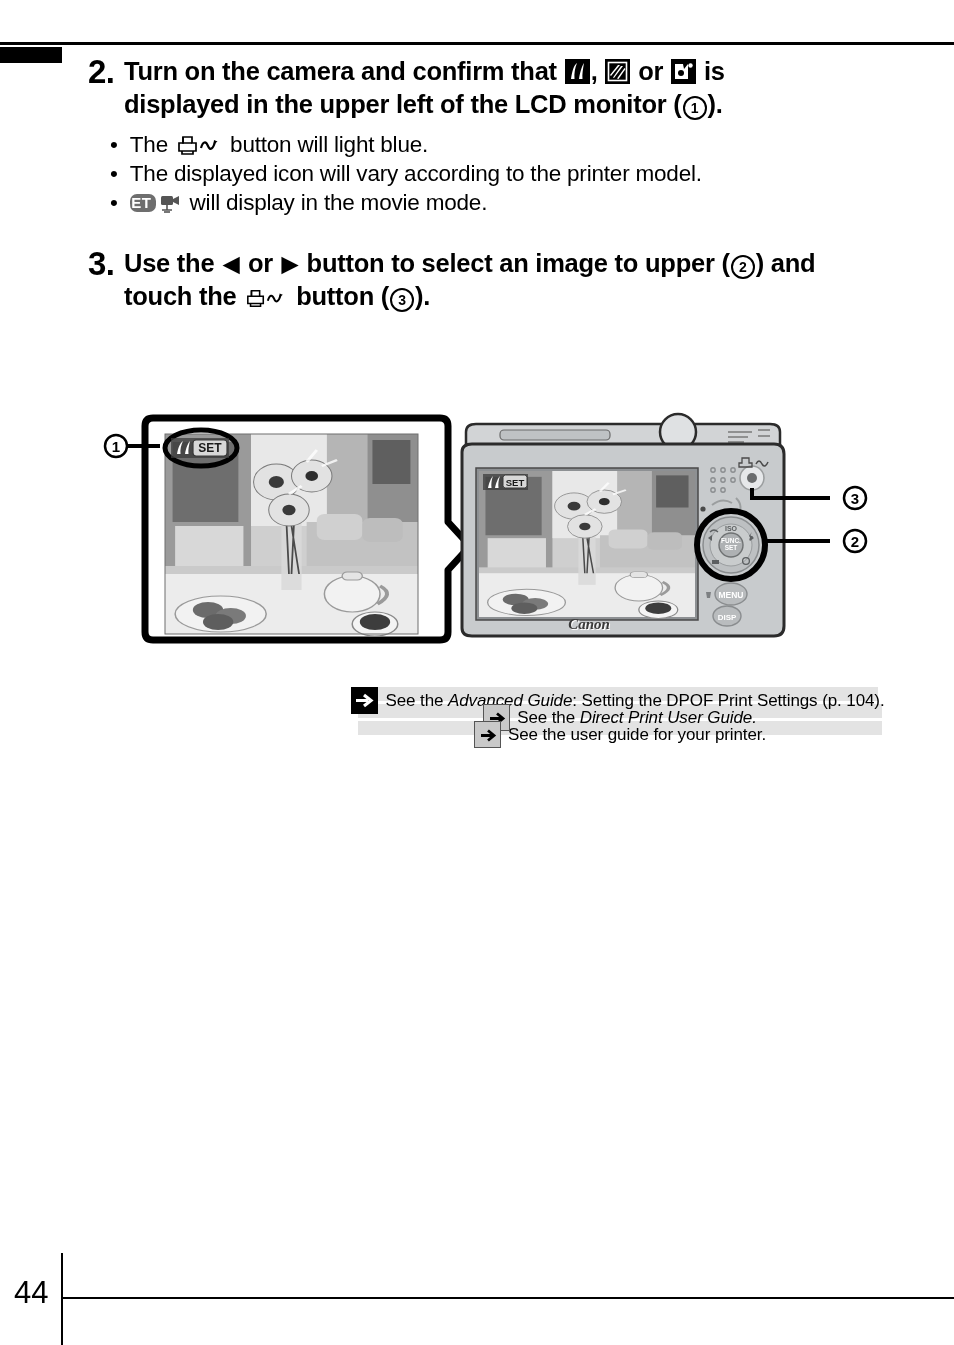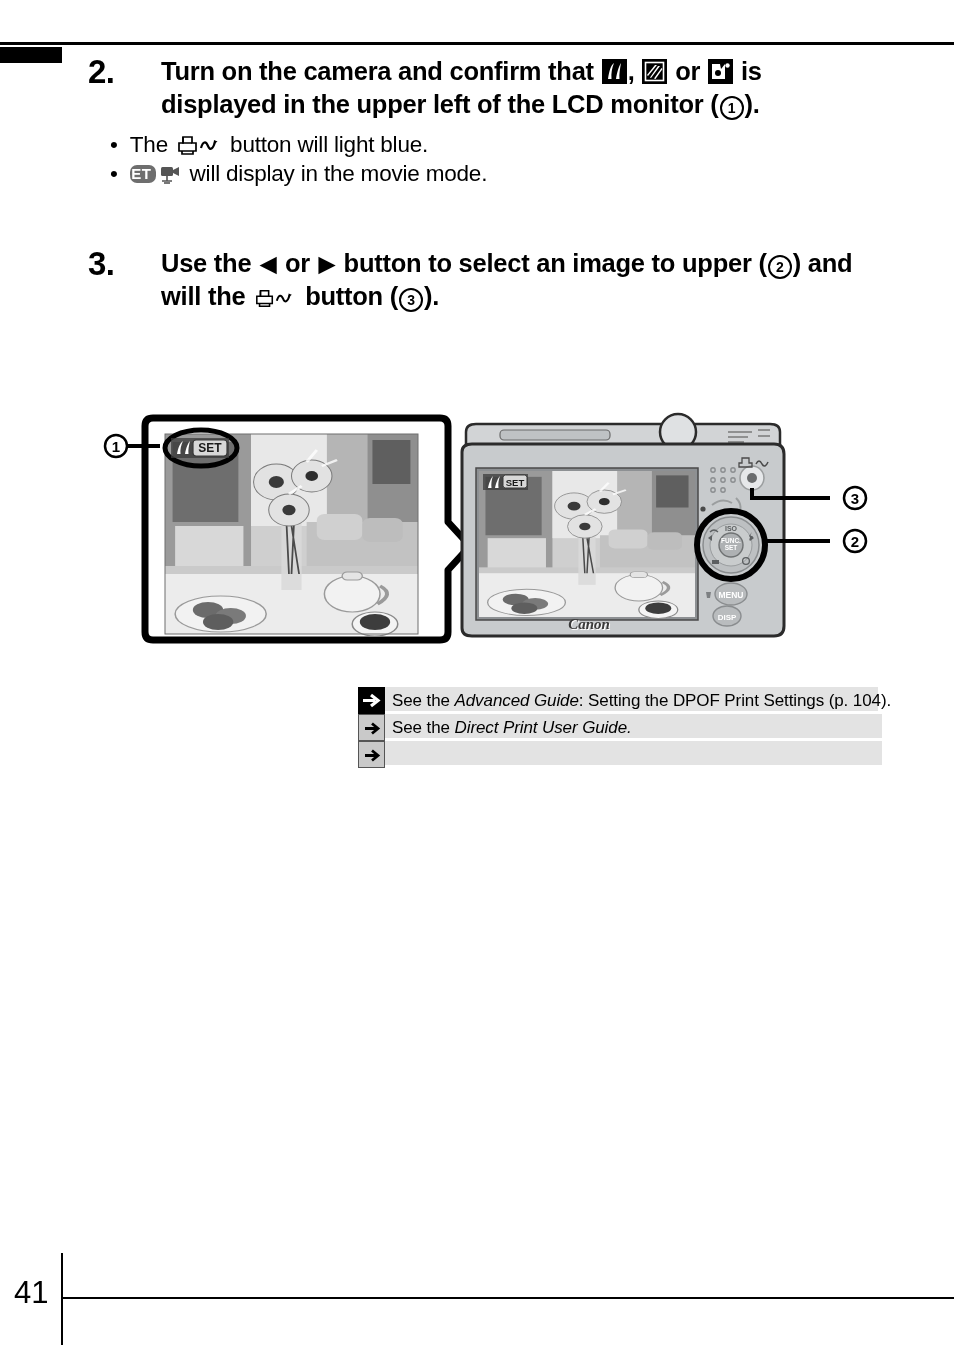--- a/index.html
+++ b/index.html
@@ -64,21 +64,20 @@
     letter-spacing: -0.5px;
   }
   .step-body {
     margin-left: 36px;
   }
   .step-head {
     font-size: 25.5px;
     font-weight: bold;
     line-height: 33px;
     letter-spacing: -0.25px;
-    margin-left: 37px;
   }
   .bullets {
     margin-top: 9px;
   }
   .bullet {
     font-size: 22.5px;
     line-height: 29px;
     letter-spacing: -0.2px;
     white-space: nowrap;
     text-indent: -14px;
@@ -148,22 +147,23 @@
   
   .reftable {
     position: absolute;
     left: 358px; top: 687px;
     width: 524px;
   }
   .refrow {
     display: flex;
     align-items: stretch;
     background: #e3e3e3;
-    height: 24px;
+    height: 14px;
     margin-bottom: 3px;
+    justify-content: center;
   }
   .refrow.r1 { width: 520px; }
   .refrow.r2 { width: 524px; }
   .refrow.r3 { width: 524px; }
   .refbox {
     width: 27px; height: 27px;
     flex: none;
     position: relative;
   }
   .refbox.dark { background: #000; }
@@ -178,21 +178,21 @@
   }
   .ital { font-style: italic; }
 </style>
 </head>
 <body>
 
 <div class="top-rule"></div>
 <div class="corner-tab"></div>
 <div class="page-vrule"></div>
 <div class="page-hrule"></div>
-<div class="page-number">41</div>
+<div class="page-number">44</div>
 
 <div class="step" style="top:55px;">
   <div class="step-num">2.</div>
   <div class="step-body">
     <div class="step-head">
       <span>Turn on the camera and confirm that</span>
       <span class="modeicon ico">
         <svg width="25" height="25" viewBox="0 0 25 25">
           <path d="M6 20 C7 12 9 6 12 4 C10 9 9 14 9.5 20 Z" fill="#fff"></path>
           <path d="M14 20 C15 13 17 7 19 4 C18 10 17 15 17.5 20 Z" fill="#fff"></path>
@@ -222,20 +222,21 @@
     <div class="bullets">
       <div class="bullet"><span>The</span>
         <svg class="printbtn ico" viewBox="0 0 46 22">
           <path d="M7 3 L16 3 L16 9 L20 9 L20 17 L3 17 L3 9 L7 9 Z" fill="none" stroke="#000" stroke-width="1.7"></path>
           <path d="M7 3 L7 9 L16 9" fill="none" stroke="#000" stroke-width="1.7"></path>
           <path d="M6 17 L6 20 L17 20 L17 17" fill="none" stroke="#000" stroke-width="1.7"></path>
           <path d="M25 14 C27 7 30 7 32 12 C34 17 37 15 39 8" fill="none" stroke="#000" stroke-width="2.2"></path>
           <path d="M38 6 L41.5 7.5 L37.5 10.5 Z" fill="#000"></path>
         </svg>
         <span>button will light blue.</span></div>
+      <div class="bullet">The displayed icon will vary according to the printer model.</div>
       <div class="bullet"><span class="setpill">SET</span><svg class="movieico ico" viewBox="0 0 24 22">
           <rect x="2" y="4" width="12" height="9" rx="1.5" fill="#555"></rect>
           <path d="M14 7 L20 4 L20 13 L14 10 Z" fill="#555"></path>
           <path d="M8 13 L8 18 M3 18 L13 18" stroke="#555" stroke-width="1.6" fill="none"></path>
           <path d="M5 20 L11 20" stroke="#555" stroke-width="1.6"></path>
         </svg>
         <span>will display in the movie mode.</span></div>
     </div>
   </div>
 </div>
@@ -243,21 +244,21 @@
 <div class="step" style="top:247px;">
   <div class="step-num">3.</div>
   <div class="step-body">
     <div class="step-head">
       <span>Use the</span>
       <span class="arrowglyph">◀</span>
       <span>or</span>
       <span class="arrowglyph">▶</span>
       <span>button to select an image to upper (</span><span class="circnum">2</span><span>) and</span>
       <br>
-      <span>will the</span>
+      <span>touch the</span>
       <svg class="printbtn-sm ico" viewBox="0 0 46 22">
         <path d="M7 3 L16 3 L16 9 L20 9 L20 17 L3 17 L3 9 L7 9 Z" fill="none" stroke="#000" stroke-width="1.7"></path>
         <path d="M7 3 L7 9 L16 9" fill="none" stroke="#000" stroke-width="1.7"></path>
         <path d="M6 17 L6 20 L17 20 L17 17" fill="none" stroke="#000" stroke-width="1.7"></path>
         <path d="M25 14 C27 7 30 7 32 12 C34 17 37 15 39 8" fill="none" stroke="#000" stroke-width="2.2"></path>
         <path d="M38 6 L41.5 7.5 L37.5 10.5 Z" fill="#000"></path>
       </svg>
       <span>button (</span><span class="circnum">3</span><span>).</span>
     </div>
     <div class="bullets">
@@ -446,15 +447,16 @@
     </div>
     <div class="reftext"><span>See the </span><span class="ital">Direct Print User Guide.</span></div>
   </div>
 
   <div class="refrow r3">
     <div class="refbox light">
       <svg width="27" height="27" viewBox="0 0 27 27">
         <path d="M6 13.5 L17 13.5 M13 8.5 L19 13.5 L13 18.5" fill="none" stroke="#000000" stroke-width="2.8" stroke-linecap="butt"></path>
       </svg>
     </div>
+    <div class="reftext">See the user guide for your printer.</div>
   </div>
 
 </div>
 
 </body></html>

